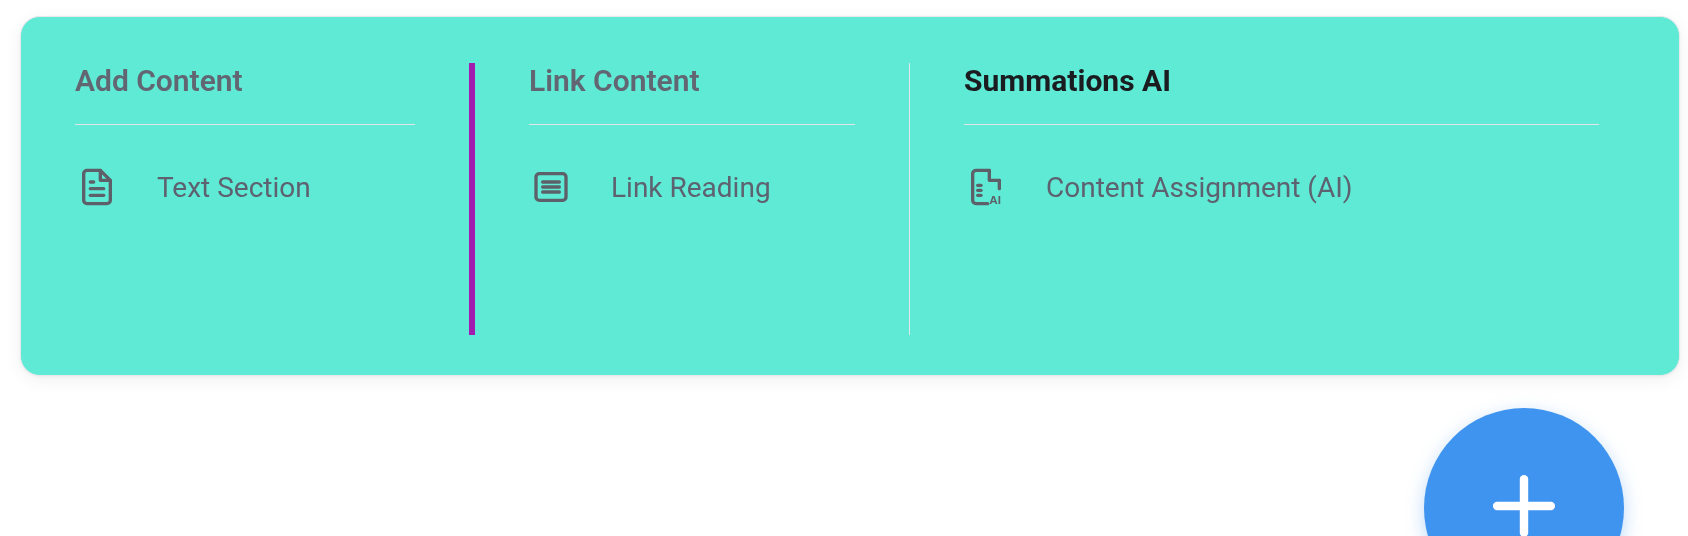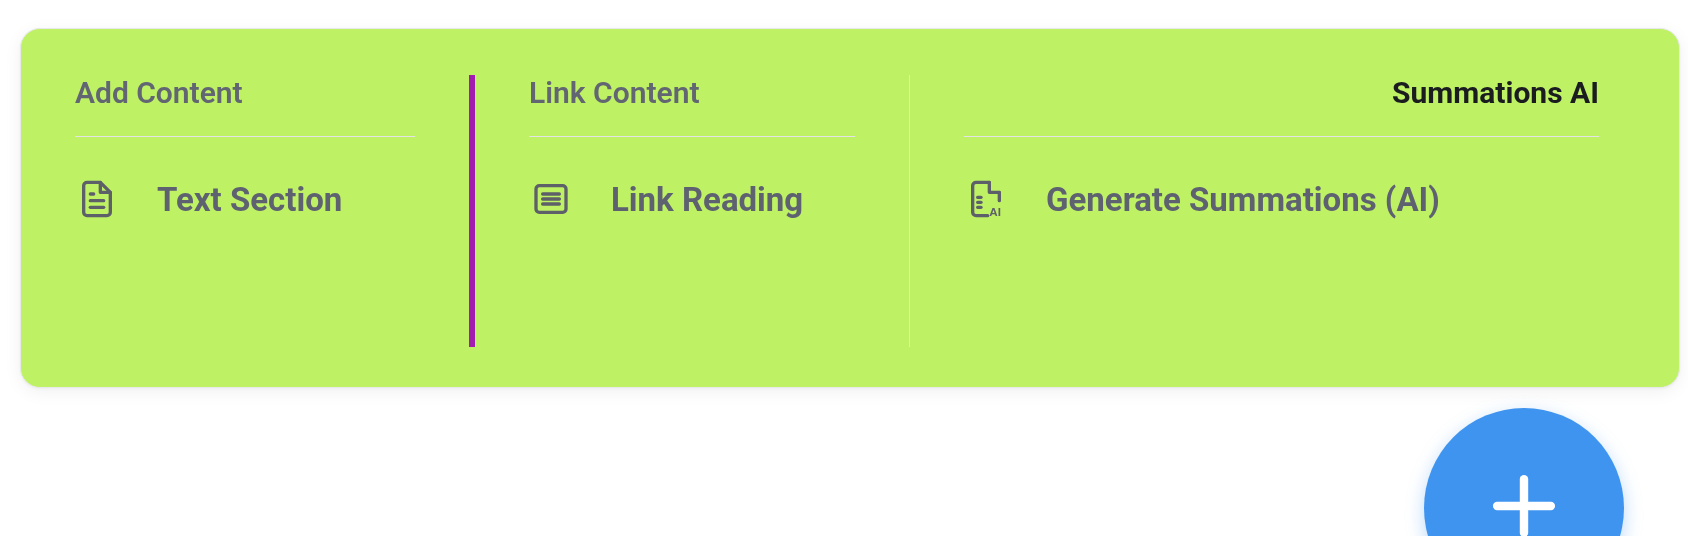--- a/index.html
+++ b/index.html
@@ -11,37 +11,36 @@
     font-family: -apple-system, BlinkMacSystemFont, "Segoe UI", Roboto, "Helvetica Neue", Arial, sans-serif;
     background: #ffffff;
     position: relative;
     overflow: hidden;
   }
   .card {
     position: absolute;
     top: 16px;
     left: 20px;
     right: 8px;
-    background: #bef264;
+    background: #5eead4;
     border: 1px solid #e8e8ec;
     border-radius: 20px;
     box-shadow: 0 4px 18px rgba(0,0,0,0.06), 0 1px 3px rgba(0,0,0,0.04);
     display: flex;
     padding: 46px 0 40px 0;
     min-height: 360px;
-    margin-top: 12px;
   }
   .col {
     flex: 0 0 auto;
     padding: 0 54px;
     position: relative;
   }
   .col-1 { width: 448px; }
   .col-2 { width: 440px; border-left: 6px solid #a21caf; }
-  .col-3 { width: 760px; border-left: 1px solid #e6e6ea; padding-right: 70px; text-align: right; }
+  .col-3 { width: 760px; border-left: 1px solid #e6e6ea; padding-right: 70px; }
 
   .col-title {
     font-size: 30px;
     font-weight: 600;
     color: #626672;
     margin: 0 0 22px 0;
     padding-bottom: 26px;
     border-bottom: 1px solid #e3e3e8;
   }
   .col-title.dark {
@@ -68,23 +67,23 @@
   .option .icon-wrap svg {
     width: 40px;
     height: 40px;
     stroke: currentColor;
     fill: none;
     stroke-width: 2;
     stroke-linecap: round;
     stroke-linejoin: round;
   }
   .option-label {
-    font-size: 33px;
+    font-size: 28px;
     color: #5e6270;
-    font-weight: 700;
+    font-weight: 400;
   }
 
   .fab {
     position: absolute;
     right: 64px;
     bottom: -72px; 
     width: 200px;
     height: 200px;
     border-radius: 50%;
     background: #3f94ef;
@@ -149,21 +148,21 @@
         <svg viewBox="0 0 24 24">
           <path d="M14 2H6a2 2 0 0 0-2 2v16a2 2 0 0 0 2 2h7"></path>
           <polyline points="14 2 14 8 20 8"></polyline>
           <path d="M20 8v5"></path>
           <line x1="7" y1="11" x2="9" y2="11"></line>
           <line x1="7" y1="14" x2="9" y2="14"></line>
           <line x1="7" y1="17" x2="9" y2="17"></line>
           <text x="14" y="22" font-size="7" font-weight="700" fill="currentColor" stroke="none" font-family="Arial, sans-serif">AI</text>
         </svg>
       </span>
-      <span class="option-label">Generate Summations (AI)</span>
+      <span class="option-label">Content Assignment (AI)</span>
     </div>
   </div>
 
 </div>
 
 <div class="fab">
   <span>
     <svg viewBox="0 0 100 100">
       <line x1="50" y1="18" x2="50" y2="82"></line>
       <line x1="18" y1="50" x2="82" y2="50"></line>

